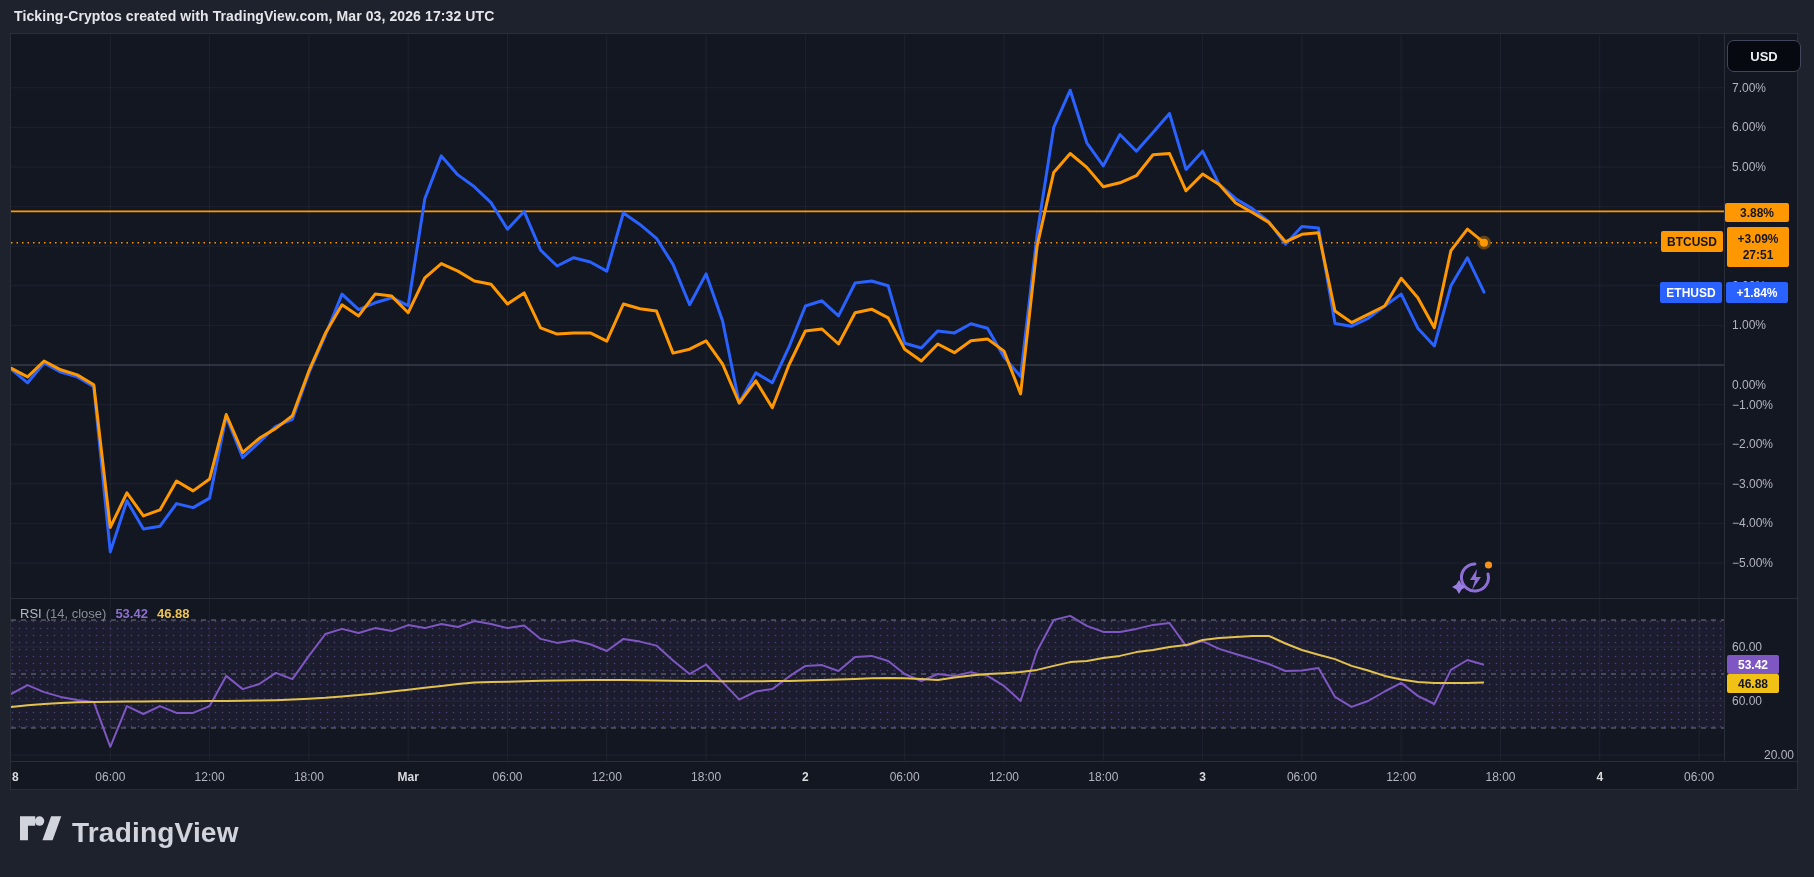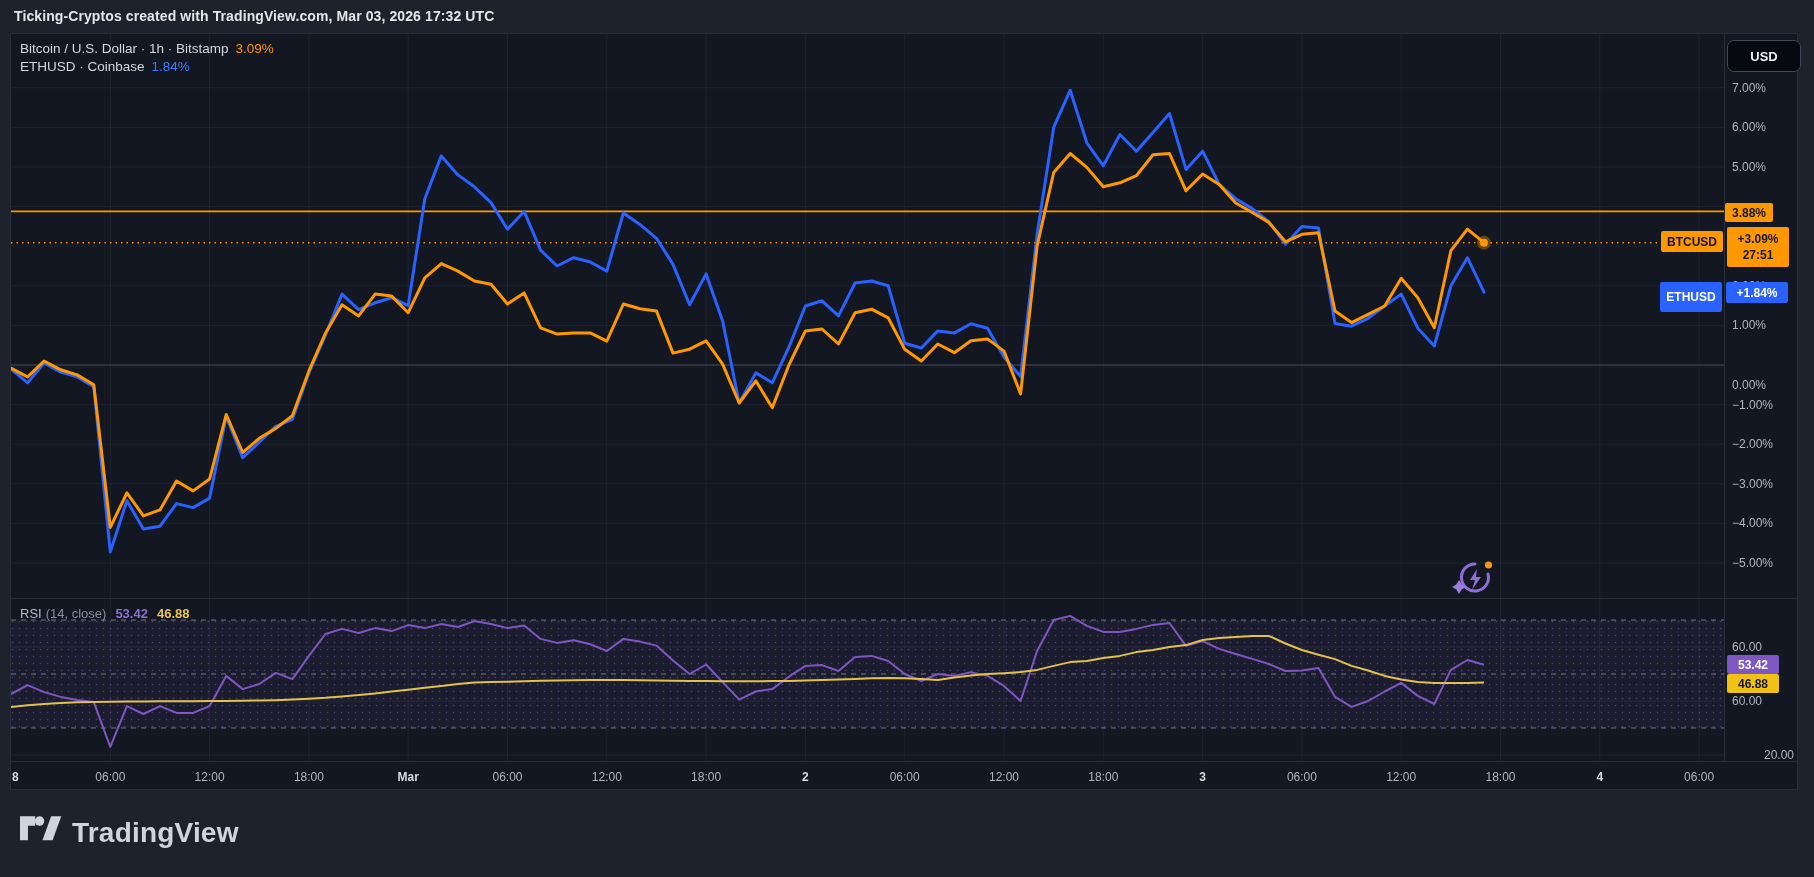--- a/index.html
+++ b/index.html
@@ -43,25 +43,25 @@
   .usd-btn{
     position:absolute;left:1716px;top:6px;width:72px;height:30px;
     background:#060910;border:1px solid #42465a;border-radius:7px;
     color:#eceef2;font-size:13px;font-weight:700;
     display:flex;align-items:center;justify-content:center;cursor:pointer;
   }
   .px-label{
     position:absolute;font-size:12px;border-radius:2px;
     display:flex;align-items:center;justify-content:center;white-space:nowrap;
   }
-  .lvl-388{left:1714px;top:169px;width:48px;height:19px;background:#ff9800;color:#131722;font-weight:600;}
+  .lvl-388{left:1714px;top:169px;width:64px;height:19px;background:#ff9800;color:#131722;font-weight:600;}
   .btc-tag{left:1650px;top:197px;width:62px;height:21px;background:#ff9800;color:#131722;font-weight:600;}
   .btc-val{left:1716px;top:193px;width:62px;height:40px;background:#ff9800;color:#131722;
            flex-direction:column;line-height:16px;font-weight:600;}
-  .eth-tag{left:1649px;top:248px;width:62px;height:30px;background:#2962ff;color:#fff;font-weight:600;}
+  .eth-tag{left:1649px;top:248px;width:62px;height:21px;background:#2962ff;color:#fff;font-weight:600;}
   .eth-val{left:1715px;top:248px;width:62px;height:21px;background:#2962ff;color:#fff;font-weight:600;}
   .rsi-lab{width:52px;height:19px;left:1716px;font-weight:600;}
   .rsi-lab.pur{background:#7e57c2;color:#fff;}
   .rsi-lab.yel{background:#f2c115;color:#131722;}
   .brand{position:absolute;left:20px;top:814px;display:flex;align-items:center;}
   .brand .txt{color:#d1d4dc;font-size:28px;font-weight:700;margin-left:10px;letter-spacing:.2px;}
 </style>
 </head>
 <body>
 
@@ -184,28 +184,20 @@
       <div class="time-label" style="left: 993px;">12:00</div>
       <div class="time-label" style="left: 1092.3px;">18:00</div>
       <div class="time-label bold" style="left: 1191.6px;">3</div>
       <div class="time-label" style="left: 1290.9px;">06:00</div>
       <div class="time-label" style="left: 1390.2px;">12:00</div>
       <div class="time-label" style="left: 1489.5px;">18:00</div>
       <div class="time-label bold" style="left: 1588.8px;">4</div>
       <div class="time-label" style="left: 1688.1px;">06:00</div>
     </div>
 
-  <div class="legend">
-    <div>
-      <span class="sym">Bitcoin / U.S. Dollar · 1h · Bitstamp</span><span class="chg-btc">3.09%</span>
-    </div>
-    <div>
-      <span class="sym">ETHUSD · Coinbase</span><span class="chg-eth">1.84%</span>
-    </div>
-  </div>
 
   <div class="rsi-legend">
     <span class="nm">RSI</span><span class="prm">(14, close)</span><span class="v1">53.42</span><span class="v2">46.88</span>
   </div>
 
   <div class="usd-btn">USD</div>
 
   <div class="px-label lvl-388">3.88%</div>
   <div class="px-label btc-tag">BTCUSD</div>
   <div class="px-label btc-val">

